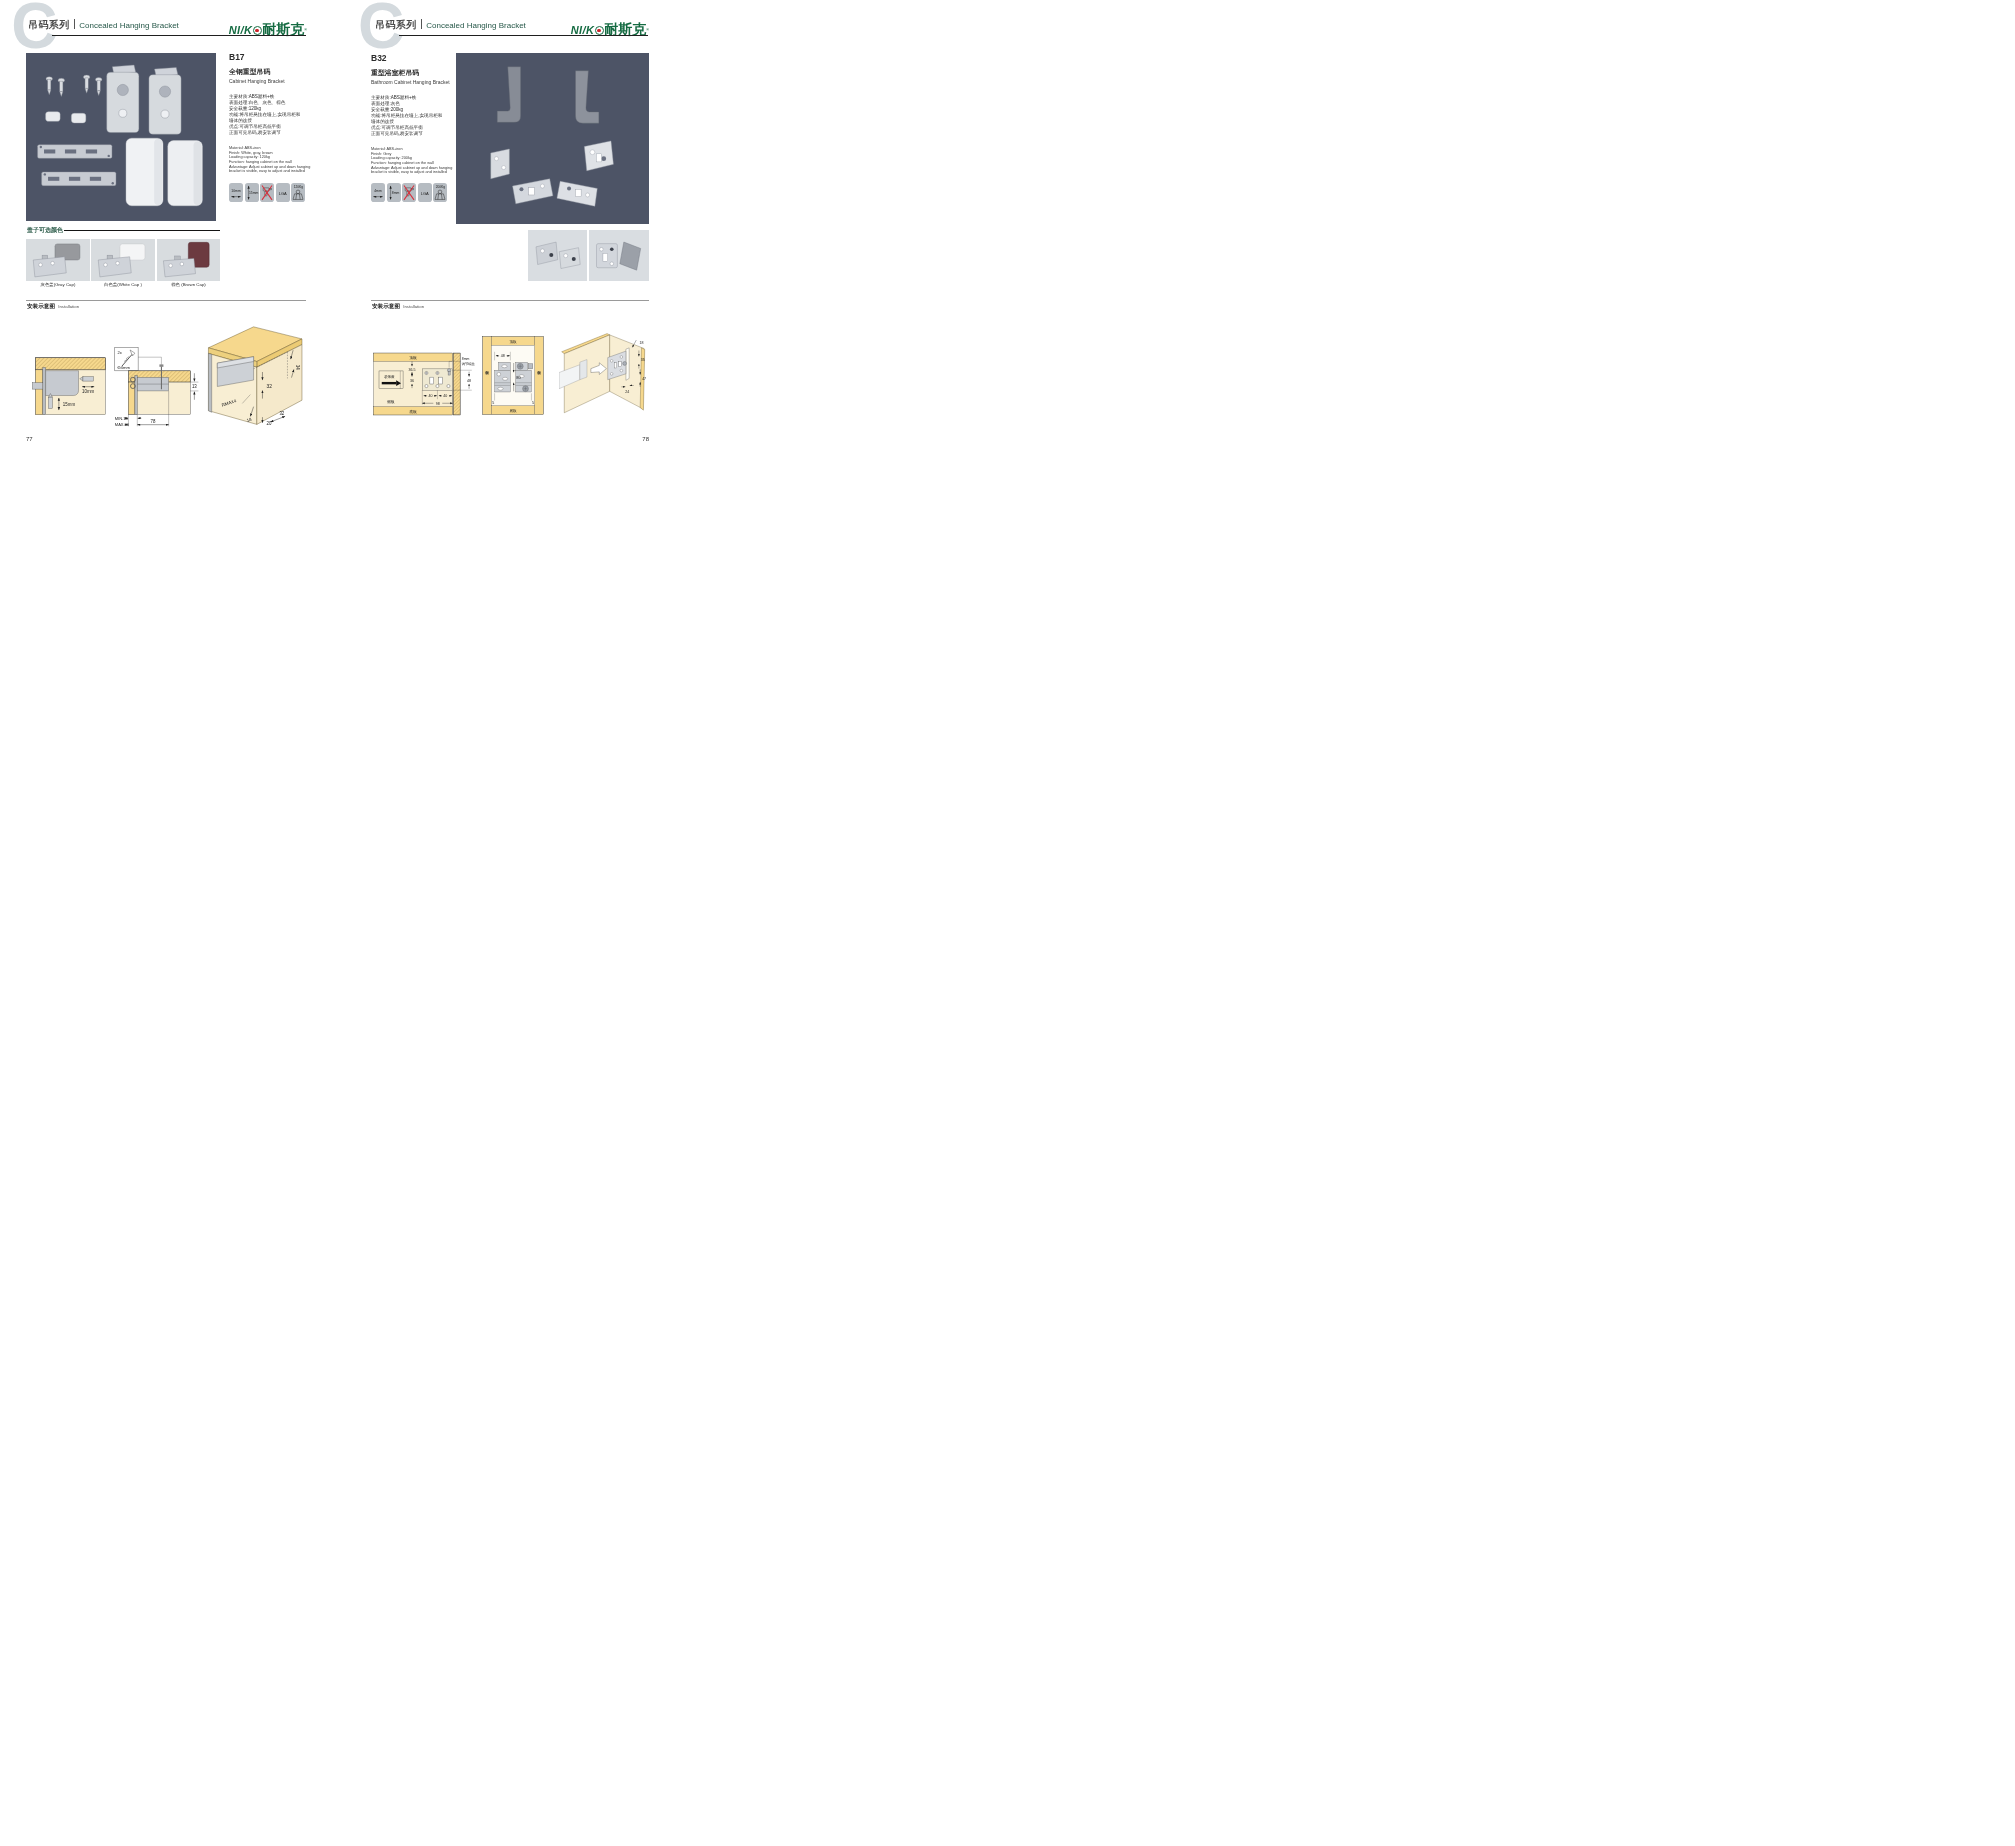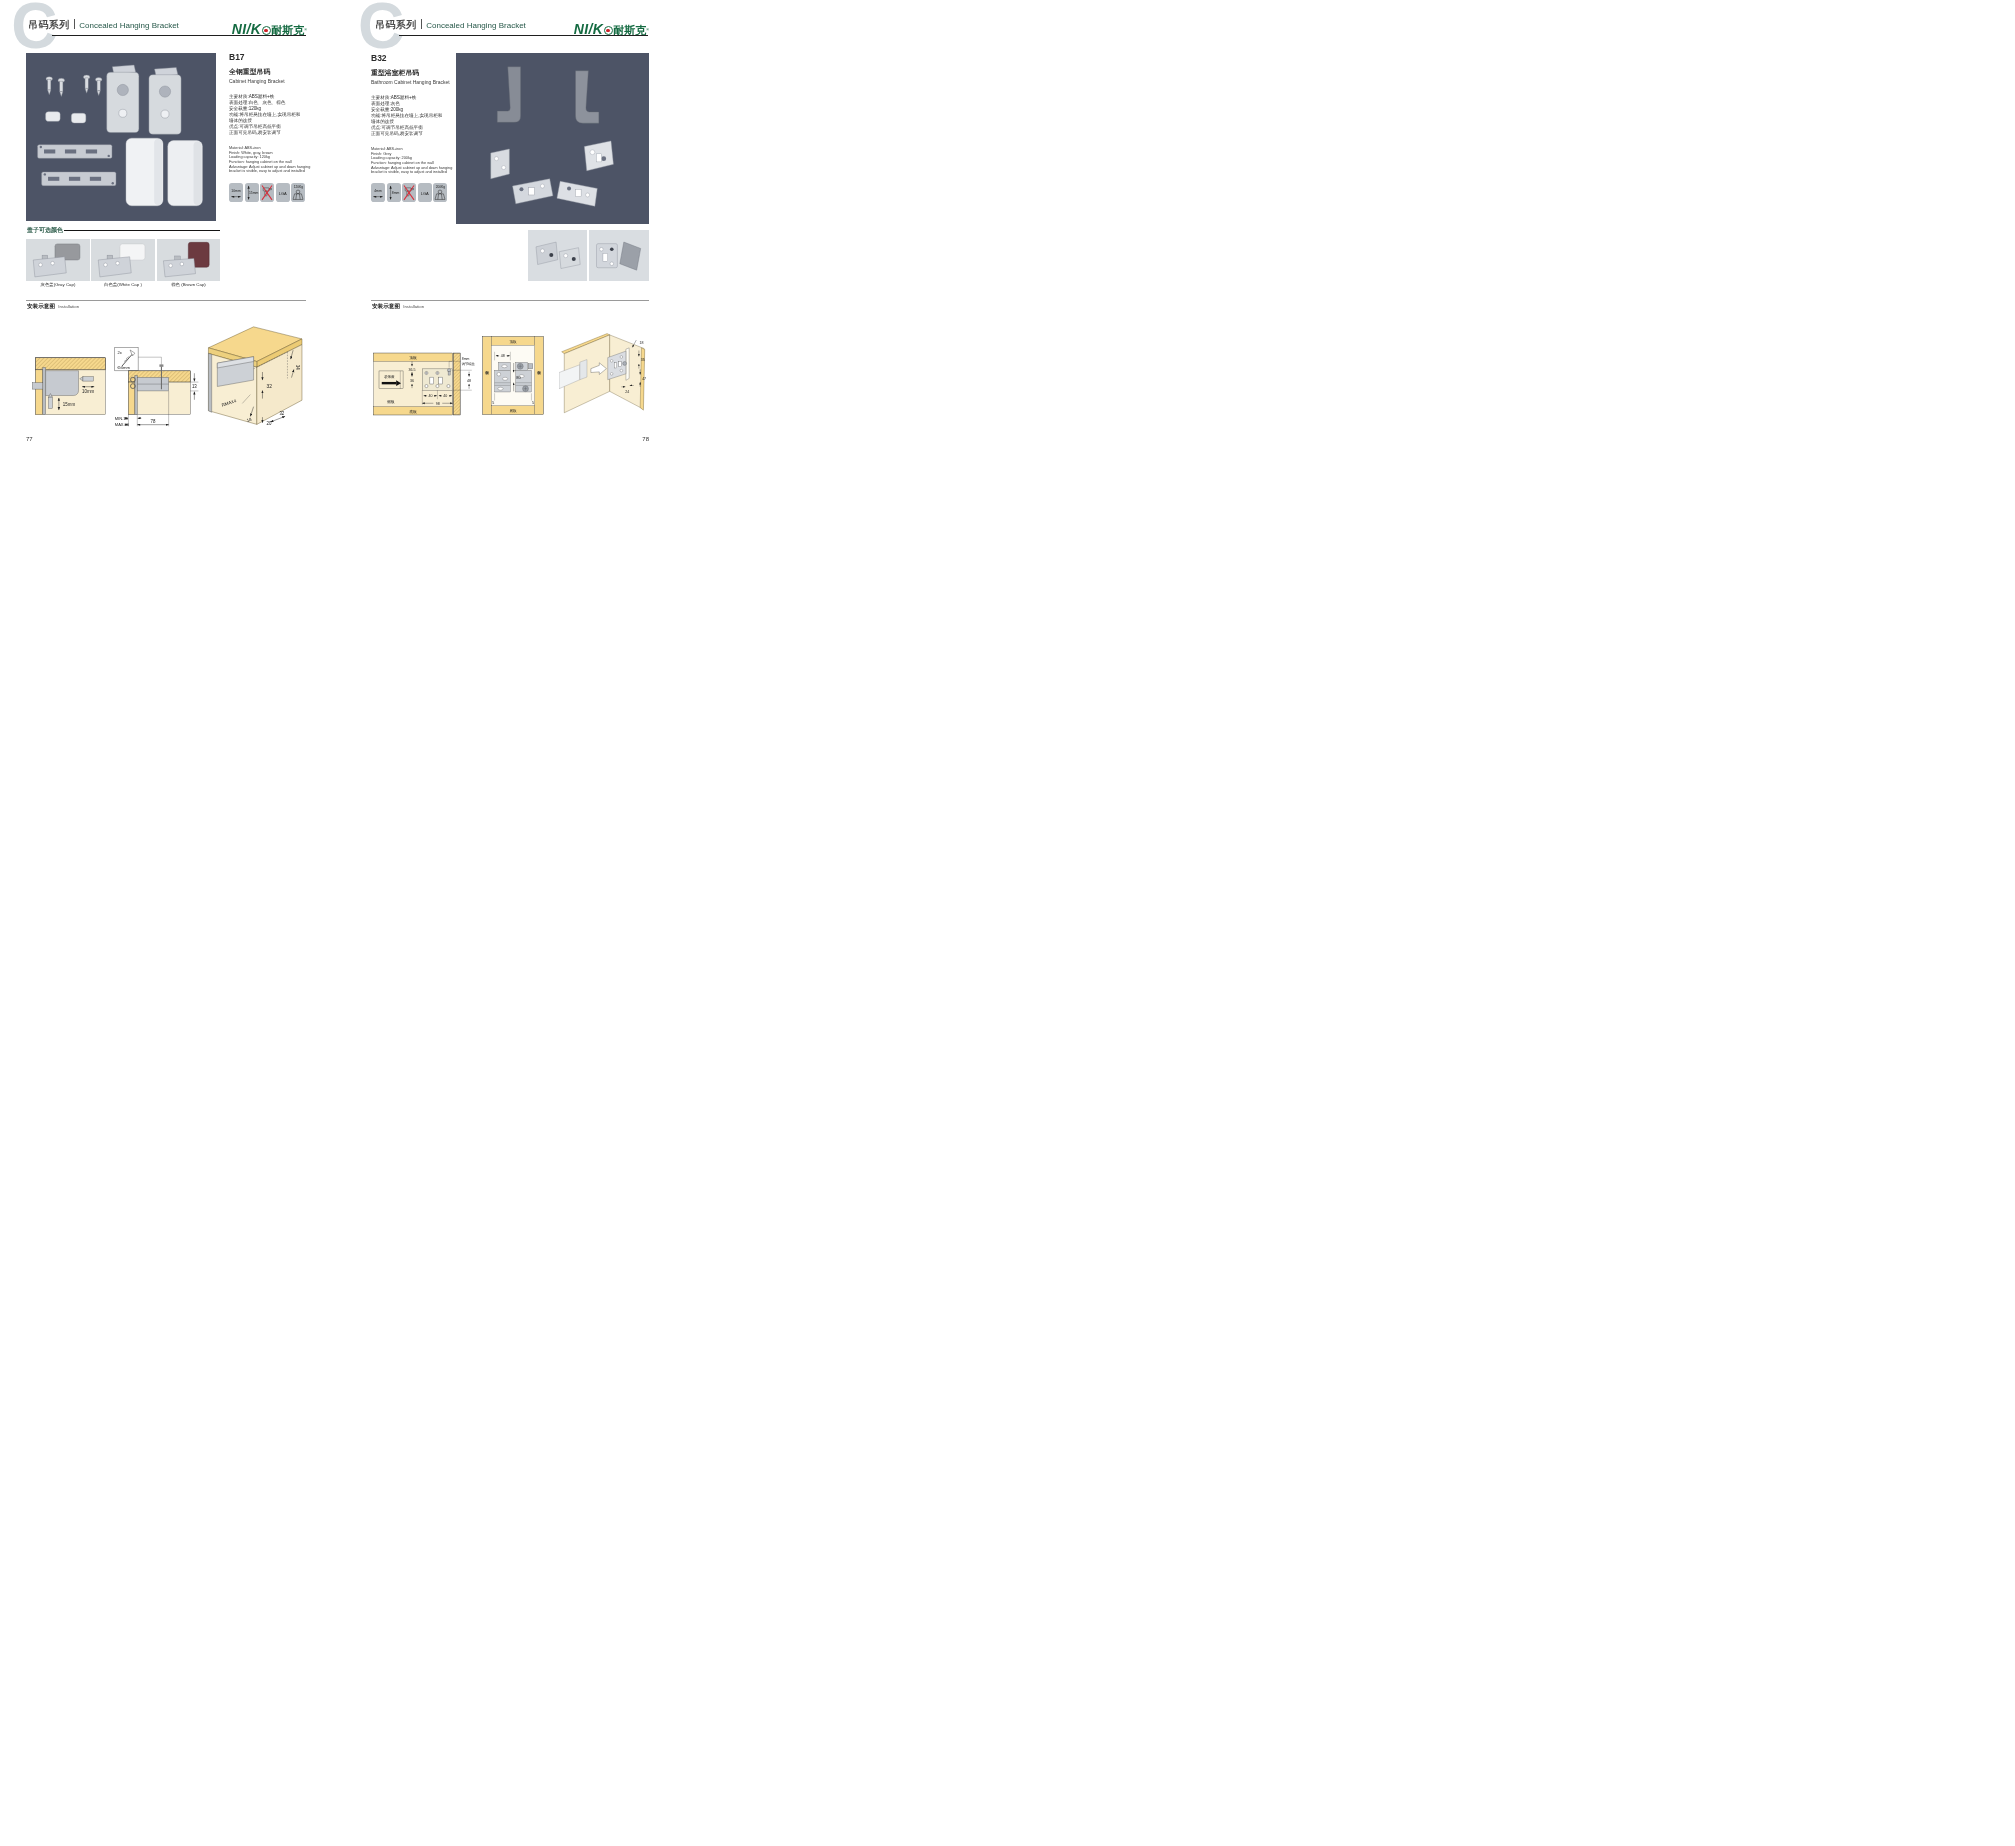--- a/index.html
+++ b/index.html
@@ -11,25 +11,25 @@
 
   
   .wm{position:absolute;top:-5.6px;font-size:64px;font-weight:bold;color:#d4dade;line-height:1;
       font-family:"Liberation Sans",sans-serif;}
   .hdr-row{position:absolute;top:17.7px;white-space:nowrap;}
   .series-zh{font-size:10px;font-weight:bold;color:#4c4c4c;letter-spacing:0.4px;}
   .hdr-bar{display:inline-block;width:0.8px;height:9.7px;background:#555;margin:0 4px -1.2px 4.8px;}
   .series-en{font-size:8px;color:#28594a;}
   .hdr-line{position:absolute;top:35px;height:1.2px;background:#1f1f1f;}
   .logo{position:absolute;top:21px;white-space:nowrap;font-weight:bold;color:#156b42;}
-  .logo .lat{font-size:14px;letter-spacing:0.4px;font-style:italic;}
+  .logo .lat{font-size:11px;letter-spacing:0.4px;font-style:italic;}
   .logo .o-ic{display:inline-block;width:6.9px;height:6.9px;border:1.2px solid #156b42;border-radius:50%;
               position:relative;margin:0 0.8px -1.2px 0.4px;}
   .logo .o-ic::after{content:"";position:absolute;left:1.8px;top:1.8px;width:3.2px;height:3.2px;border-radius:50%;background:#cc2127;}
-  .logo .zh{font-size:11px;}
+  .logo .zh{font-size:14px;}
   .logo .reg{font-size:3.6px;vertical-align:super;}
 
   
   .photo{position:absolute;background:#4d5466;}
   .minis{position:absolute;background:#d9dde1;}
 
   
   .info{position:absolute;width:85px;}
   .p-code{font-size:8.5px;font-weight:bold;color:#2b2b2b;}
   .p-zh{font-size:6.9px;font-weight:bold;color:#2b2b2b;margin-top:4.8px;white-space:nowrap;}

